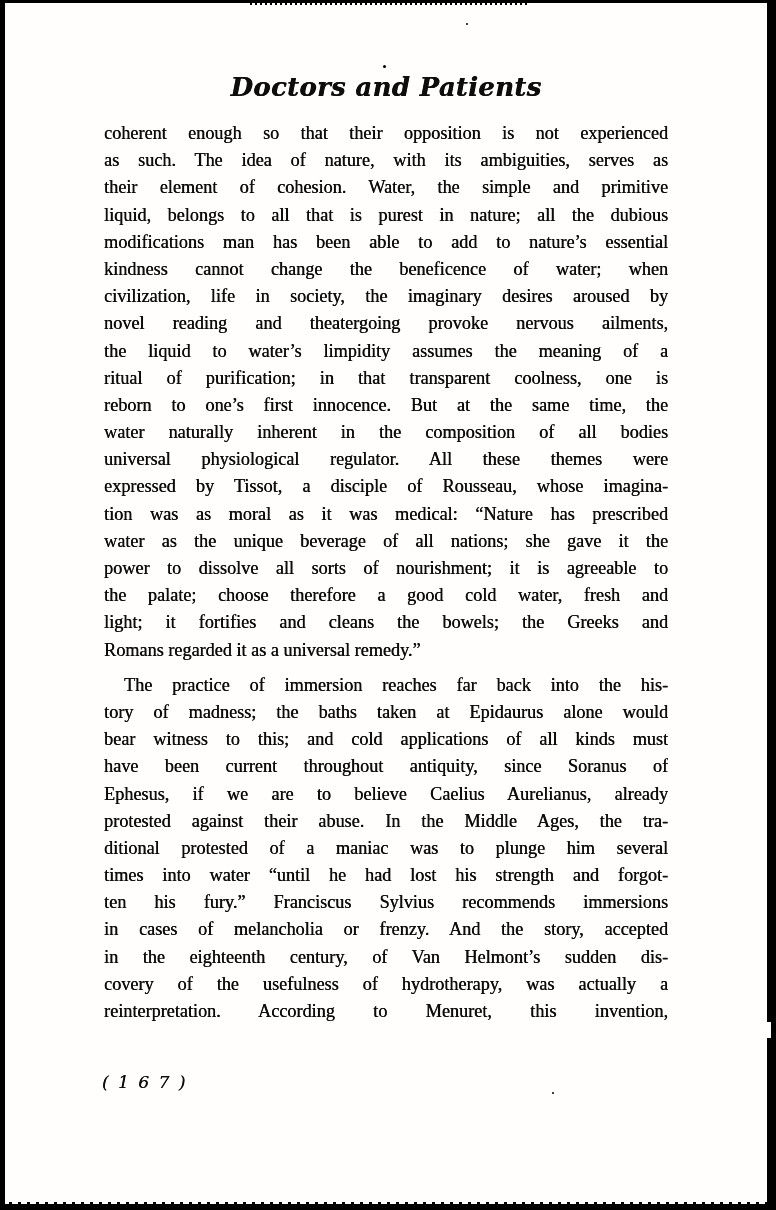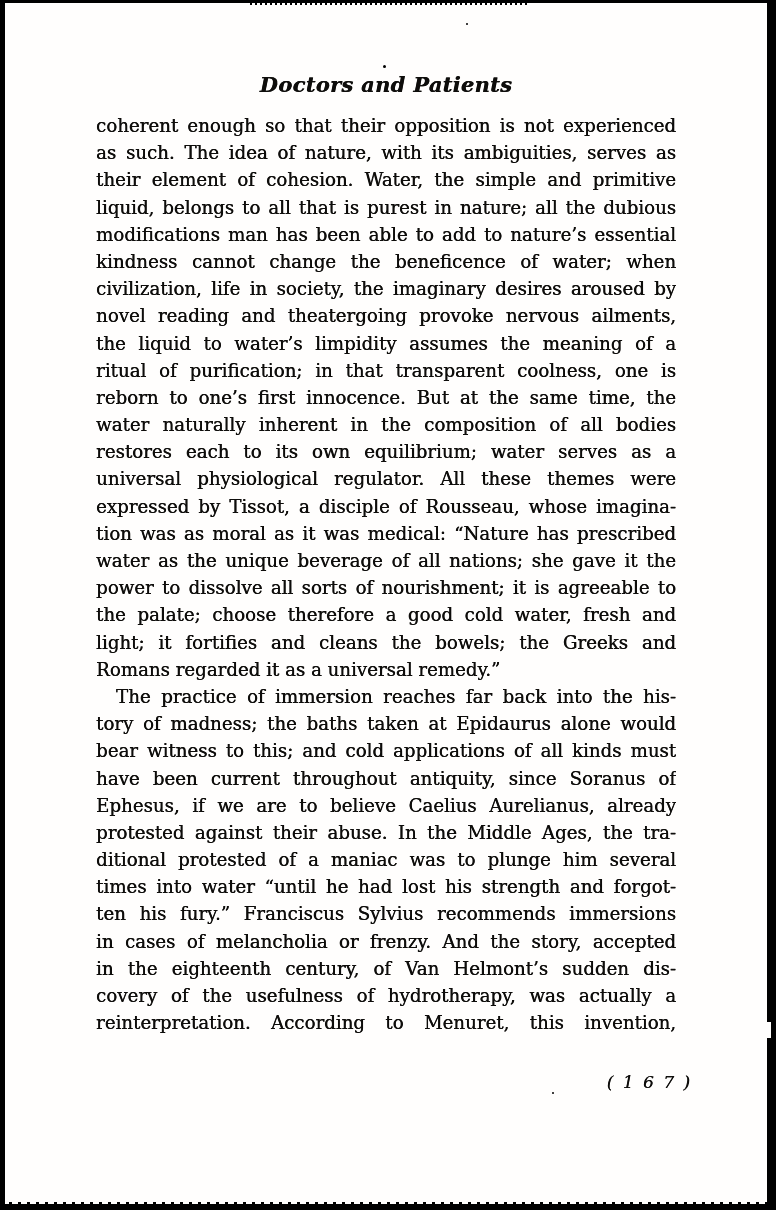--- a/index.html
+++ b/index.html
@@ -28,51 +28,51 @@
     background: repeating-linear-gradient(90deg, #000 0 3px, transparent 3px 9px); }
 
   .running-head {
     position: absolute;
     left: 96px;
     top: 72px;
     width: 580px;
     text-align: center;
     font-style: italic;
     font-weight: 600;
-    font-size: 21px;
+    font-size: 26px;
     letter-spacing: 0.3px;
     text-shadow: 0.3px 0 0 currentColor;
   }
 
   .body-text {
     position: absolute;
     left: 96px;
     top: 112px;
     width: 580px;
     font-size: 18.2px;
     text-shadow: 0.35px 0 0 currentColor;
   }
-  .paragraph { margin: 0; }
+  .paragraph { margin: 8px; font-family: Liberation Serif, serif; }
   .line {
     height: 27.2px;
     line-height: 27.2px;
     overflow: hidden;
     text-align: justify;
     text-align-last: justify;
     white-space: normal;
   }
   .line.no-justify { text-align: center; text-align-last: left; }
   .line.indent { text-indent: 20px; }
 
   .folio {
     position: absolute;
-    left: 112px;
+    left: 102px;
     top: 1072px;
     width: 580px;
-    text-align: right;
+    text-align: left;
     font-style: italic;
     font-size: 17px;
     letter-spacing: 2px;
     text-shadow: 0.3px 0 0 currentColor;
   }
 
   .speck { position: absolute; background: #000; border-radius: 50%; }
   .speck-1 { left: 383px; top: 65px;  width: 3px; height: 3px; }
   .speck-2 { left: 466px; top: 23px;  width: 2px; height: 2px; }
   .speck-3 { left: 552px; top: 1092px; width: 2px; height: 2px; }
@@ -103,21 +103,20 @@
         <div class="line">their element of cohesion. Water, the simple and primitive</div>
         <div class="line">liquid, belongs to all that is purest in nature; all the dubious</div>
         <div class="line">modifications man has been able to add to nature’s essential</div>
         <div class="line">kindness cannot change the beneficence of water; when</div>
         <div class="line">civilization, life in society, the imaginary desires aroused by</div>
         <div class="line">novel reading and theatergoing provoke nervous ailments,</div>
         <div class="line">the liquid to water’s limpidity assumes the meaning of a</div>
         <div class="line">ritual of purification; in that transparent coolness, one is</div>
         <div class="line">reborn to one’s first innocence. But at the same time, the</div>
         <div class="line">water naturally inherent in the composition of all bodies</div>
-        <div class="line">restores each to its own equilibrium; water serves as a</div>
         <div class="line">universal physiological regulator. All these themes were</div>
         <div class="line">expressed by Tissot, a disciple of Rousseau, whose imagina-</div>
         <div class="line">tion was as moral as it was medical: “Nature has prescribed</div>
         <div class="line">water as the unique beverage of all nations; she gave it the</div>
         <div class="line">power to dissolve all sorts of nourishment; it is agreeable to</div>
         <div class="line">the palate; choose therefore a good cold water, fresh and</div>
         <div class="line">light; it fortifies and cleans the bowels; the Greeks and</div>
         <div class="line no-justify">Romans regarded it as a universal remedy.”</div>
       </div>
       <div class="paragraph">

